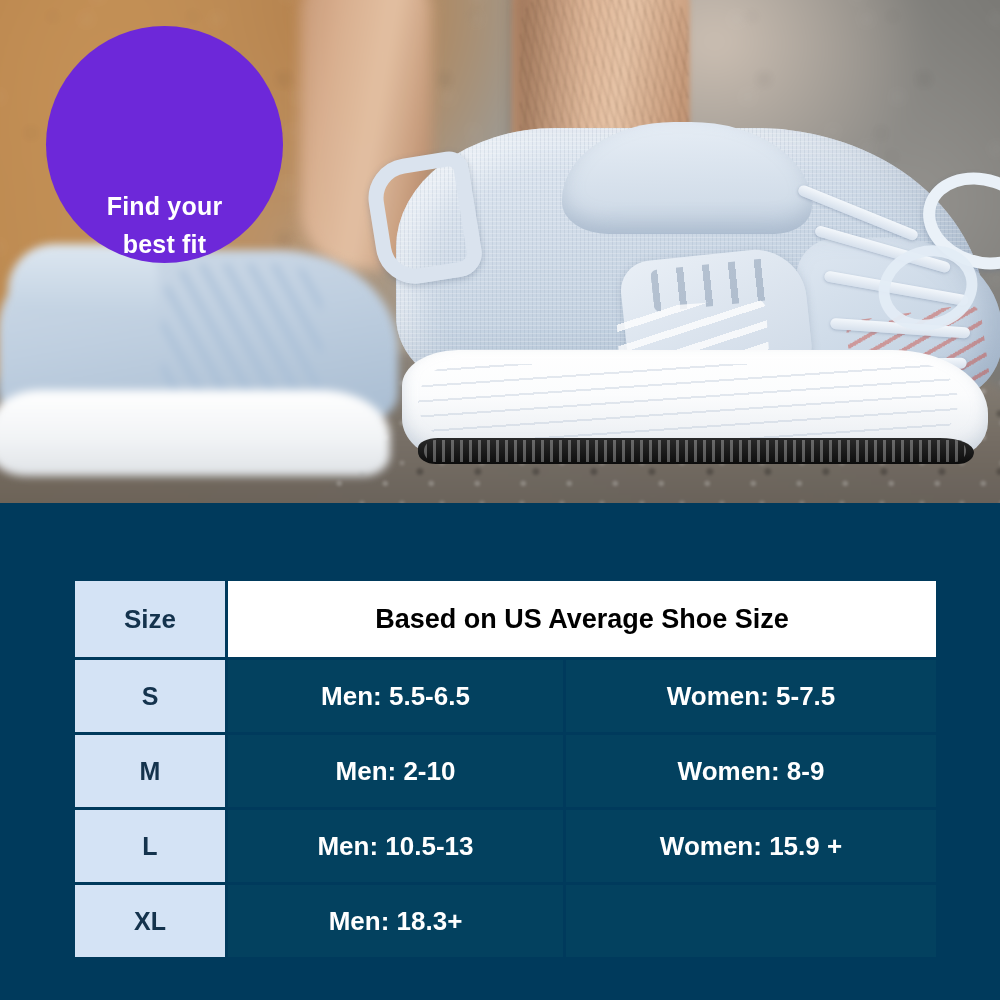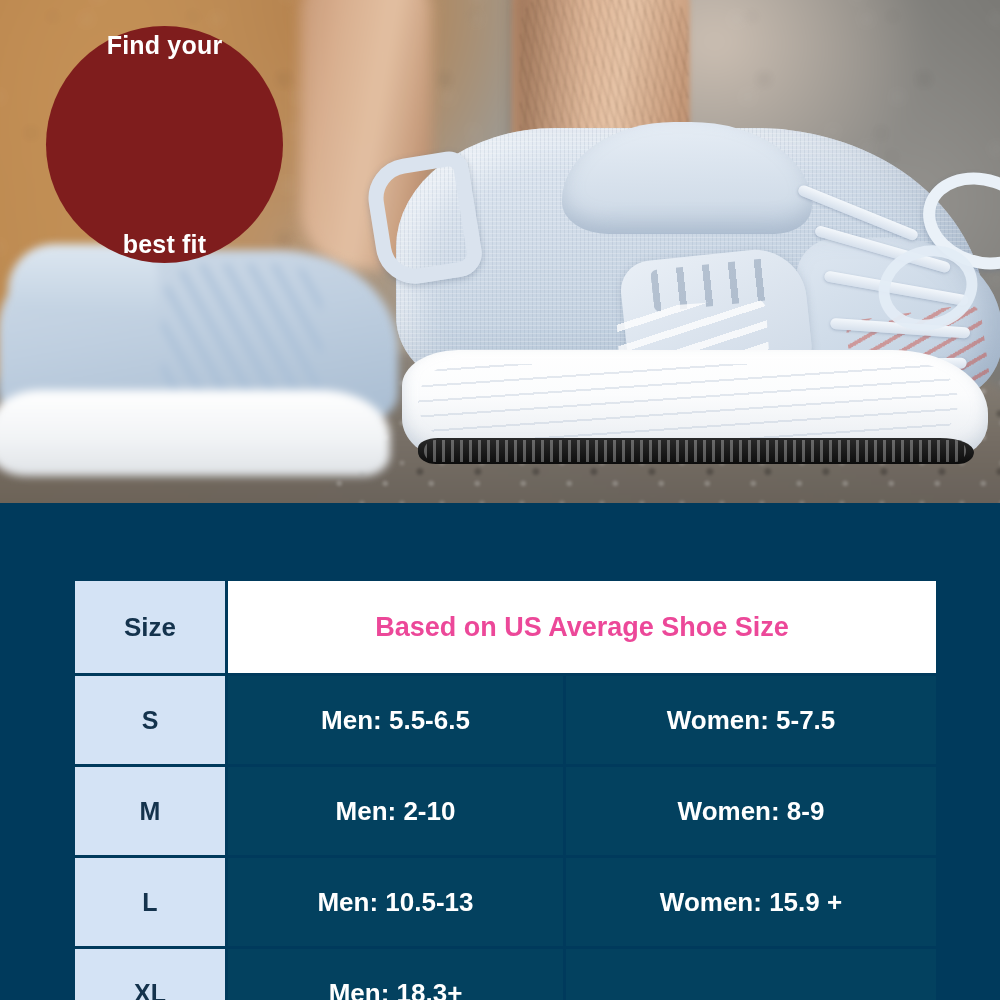--- a/index.html
+++ b/index.html
@@ -341,25 +341,25 @@
   }
 
   
   .badge {
     position: absolute;
     left: 46px;
     top: 26px;
     width: 237px;
     height: 237px;
     border-radius: 50%;
-    background: #7f1d1d;
+    background: #6d28d9;
     display: flex;
     flex-direction: column;
     align-items: center;
-    justify-content: space-between;
+    justify-content: flex-end;
     text-align: center;
   }
   .badge-line {
     color: #ffffff;
     font-weight: bold;
     font-size: 25px;
     line-height: 38px;
     letter-spacing: .2px;
   }
 
@@ -376,21 +376,21 @@
   .size-table {
     position: absolute;
     left: 72px;
     top: 75px;
     width: 864px;
     border-collapse: separate;
     border-spacing: 3px;
     table-layout: fixed;
   }
   .size-table td {
-    padding: 12px;
+    padding: 4px;
     text-align: center;
     vertical-align: middle;
     font-weight: bold;
   }
   .col-size   { width: 150px; }
   .col-men    { width: 335px; }
   .col-women  { width: 370px; }
 
   .cell-size-head,
   .cell-size {
@@ -400,21 +400,21 @@
   .cell-size-head {
     height: 68px;
     font-size: 26px;
   }
   .cell-size {
     height: 64px;
     font-size: 25px;
   }
   .cell-head-main {
     background: #ffffff;
-    color: #ec4899;
+    color: #000000;
     height: 68px;
     font-size: 27px;
   }
   .cell-value {
     background: #03415f;
     color: #ffffff;
     height: 64px;
     font-size: 26px;
   }
   .cell-empty {

